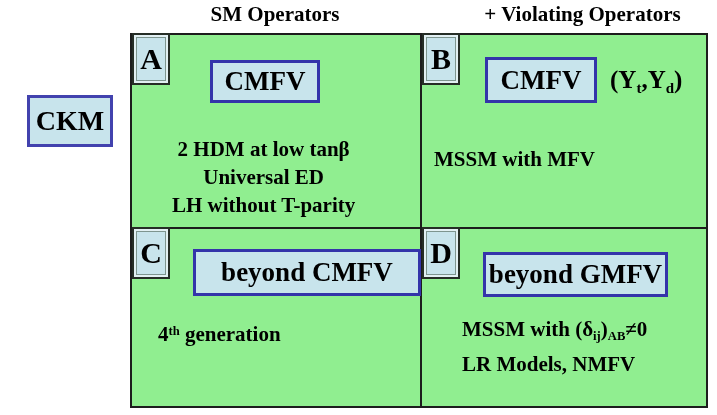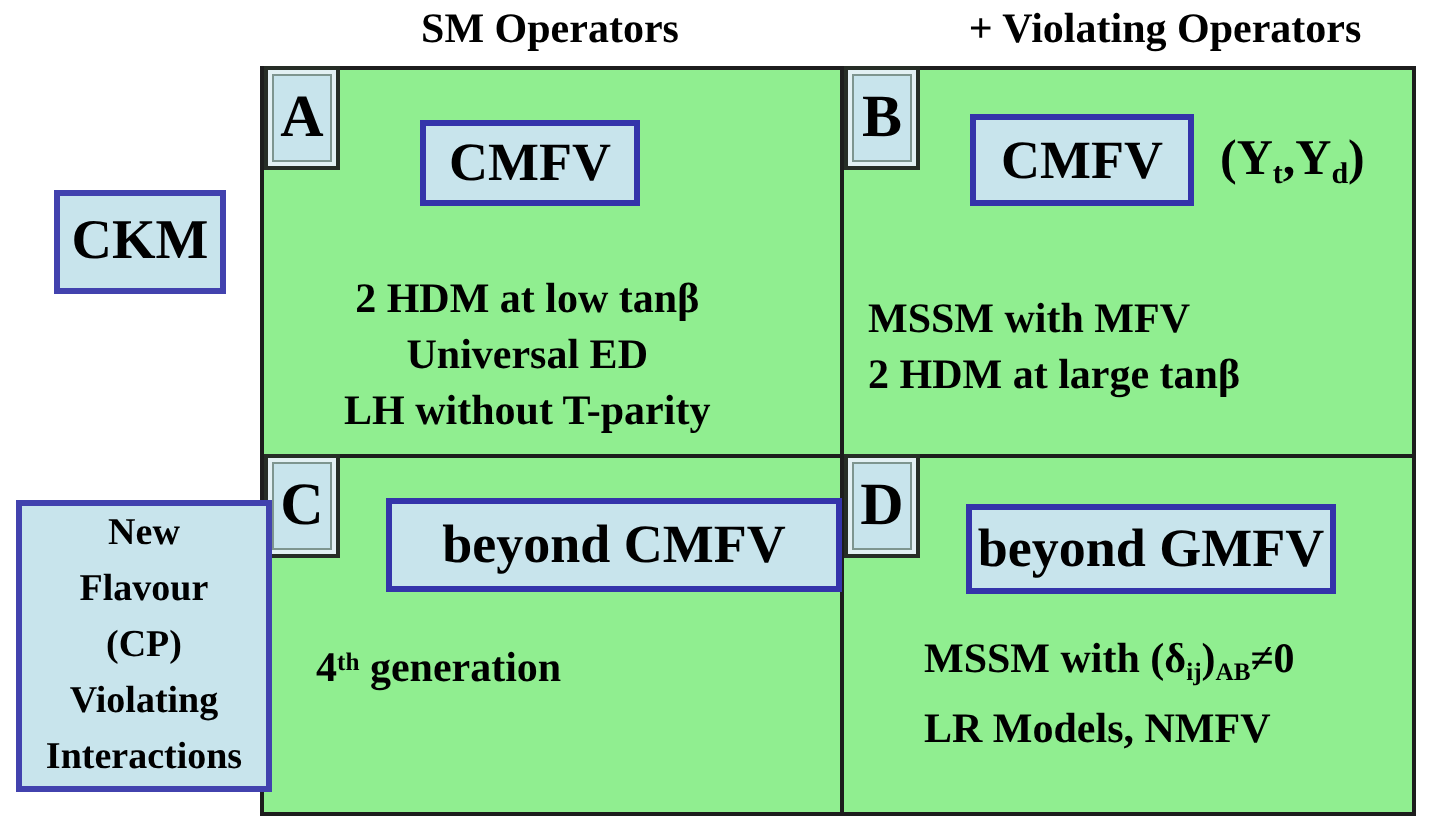--- a/index.html
+++ b/index.html
@@ -77,21 +77,20 @@
         <div>LH without T-parity</div>
       </div>
     </div>
 
     <div class="cell cell-b">
       <div class="corner-label">B</div>
       <div class="model-box" id="model-b">CMFV</div>
       <div class="params" id="params-b">(Y<sub>t</sub>,Y<sub>d</sub>)</div>
       <div class="items" id="items-b">
         <div>MSSM with MFV</div>
-        <div>2 HDM at large tanβ</div>
       </div>
     </div>
 
     <div class="cell cell-c">
       <div class="corner-label">C</div>
       <div class="model-box" id="model-c">beyond CMFV</div>
       <div class="items" id="items-c">
         <div>4<sup>th</sup> generation</div>
       </div>
     </div>
@@ -102,21 +101,14 @@
       <div class="items" id="items-d">
         <div>MSSM with (δ<sub>ij</sub>)<sub>AB</sub>≠0</div>
         <div>LR Models, NMFV</div>
       </div>
     </div>
 
   </div>
 
   <div class="row-label" id="ckm-box">CKM</div>
 
-  <div class="row-label" id="new-flavour-box">
-    <div>New</div>
-    <div>Flavour</div>
-    <div>(CP)</div>
-    <div>Violating</div>
-    <div>Interactions</div>
-  </div>
 
 </div>
 
 </body></html>

